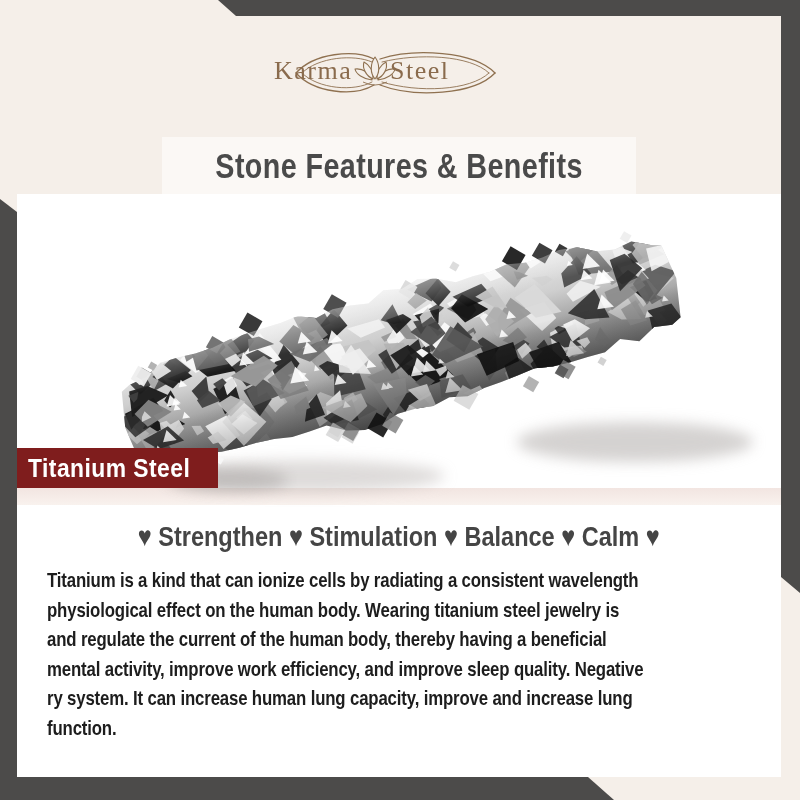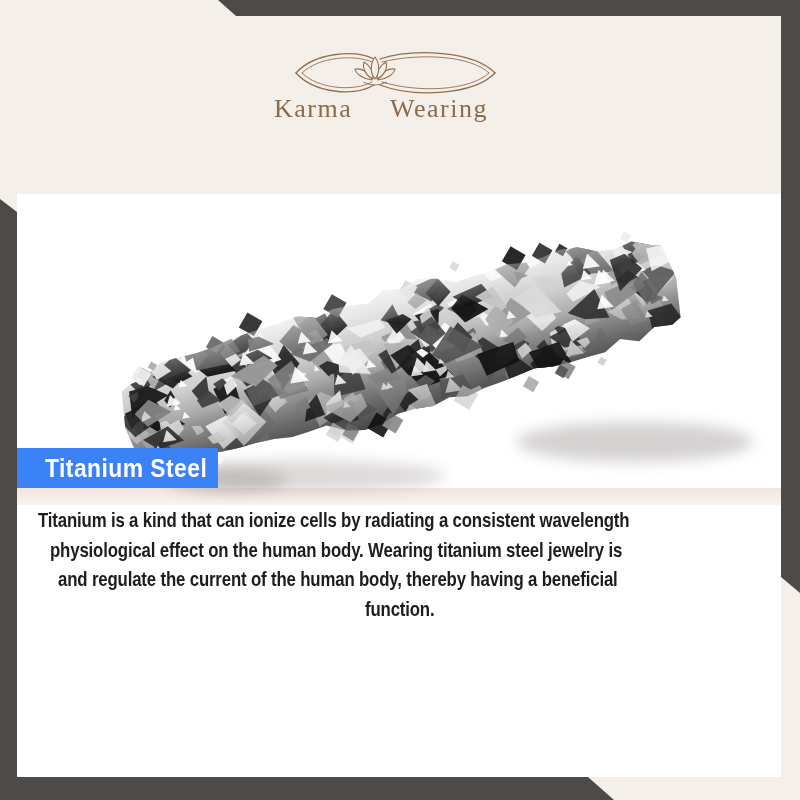--- a/index.html
+++ b/index.html
@@ -24,61 +24,66 @@
   
   .panel-photo{position:absolute;left:17px;top:194px;width:764px;height:294px;background:#ffffff;z-index:1;}
   .panel-strip{position:absolute;left:17px;top:488px;width:764px;height:17px;
     background:linear-gradient(#f2e5e1,#f9f2ee);z-index:1;}
   .panel-text{position:absolute;left:17px;top:505px;width:764px;height:272px;background:#ffffff;z-index:3;}
 
   
   .logo{position:absolute;left:262px;top:44px;width:248px;height:60px;z-index:5;}
   .logo svg{position:absolute;left:0;top:0;}
   .logo-word{position:absolute;top:14px;font-family:"Liberation Serif", serif;
-    font-size:26px;color:#8a6b4d;letter-spacing:1.5px;line-height:1;white-space:nowrap;margin-top:38px;}
+    font-size:26px;color:#8a6b4d;letter-spacing:1.5px;line-height:1;white-space:nowrap;}
   .word-karma{left:12px;}
   .word-ripple{left:128px;}
 
   
   .title-panel{position:absolute;left:162px;top:137px;width:474px;height:57px;background:#fbf8f5;
     z-index:4;display:flex;align-items:center;justify-content:center;}
   .title-panel span{display:inline-block;white-space:nowrap;transform:scaleX(.82);
     font-size:35px;font-weight:700;color:#4a4a4a;letter-spacing:.5px;}
 
   
-  .band{position:absolute;left:17px;top:448px;width:201px;height:40px;background:#3b82f6;
-    z-index:12;display:flex;align-items:center;justify-content:flex-end;}
+  .band{position:absolute;left:17px;top:448px;width:201px;height:40px;background:#7f1d1d;
+    z-index:12;display:flex;align-items:center;justify-content:flex-start;}
   .band span{display:inline-block;white-space:nowrap;transform:scaleX(.88);
     font-size:26px;font-weight:700;color:#ffffff;letter-spacing:.5px;}
 
   
   #rod{position:absolute;left:0;top:190px;z-index:10;pointer-events:none;}
 
   
   .benefits-heading{margin:13px 0 9px 0;height:38px;line-height:38px;text-align:center;}
   .benefits-heading span{display:inline-block;white-space:nowrap;transform:scaleX(.84);
     font-size:28px;font-weight:700;color:#454545;
     font-family:"Liberation Sans","DejaVu Sans",sans-serif;}
-  .bodylines{padding-left:18px;text-align:center;}
+  .bodylines{padding-left:30px;}
   .bl{height:29.5px;line-height:29.5px;}
   .bl span{display:inline-block;white-space:nowrap;transform:scaleX(.80);transform-origin:0 50%;
     font-size:21px;font-weight:700;color:#1d1d1d;letter-spacing:-0.2px;}
 </style>
 </head>
 <body>
 
 <div id="canvas">
 
   <div class="panel-photo"></div>
   <div class="panel-strip"></div>
   <div class="panel-text">
+    <div class="benefits-heading">
+      <span>♥ Strengthen ♥ Stimulation ♥ Balance ♥ Calm ♥</span>
+    </div>
     <div class="bodylines">
       <div class="bl"><span>Titanium is a kind that can ionize cells by radiating a consistent wavelength</span></div>
       <div class="bl"><span>physiological effect on the human body. Wearing titanium steel jewelry is</span></div>
       <div class="bl"><span>and regulate the current of the human body, thereby having a beneficial</span></div>
+      <div class="bl"><span>mental activity, improve work efficiency, and improve sleep quality. Negative</span></div>
+      <div class="bl"><span>ry system. It can increase human lung capacity, improve and increase lung</span></div>
       <div class="bl"><span>function.</span></div>
     </div>
   </div>
 
   <svg id="rod" width="800" height="318">
       <defs>
         <linearGradient id="baseGrad" x1="0" y1="0" x2="0" y2="1">
           <stop offset="0%" stop-color="#ececec"></stop>
           <stop offset="35%" stop-color="#cfcfcf"></stop>
           <stop offset="62%" stop-color="#9d9d9d"></stop>
@@ -369,20 +374,23 @@
         <polygon points="-4.319672093726695,53.35794717873345 4.668273073621094,62.345892346081236 -4.319672093726695,71.33383751342902 -13.307617261074483,62.345892346081236" fill="#ffffff" opacity="0.95"></polygon>
         <polygon points="-214.51040388643742,46.32497888403599 -203.82889137789607,57.00649139257734 -214.51040388643742,67.68800390111869 -225.19191639497876,57.00649139257734" fill="#343434" opacity="0.95"></polygon>
         <rect x="-290" y="-70" width="580" height="140" fill="url(#shadeGrad)" clip-path="url(#rodClip)"></rect>
       </g>
     </svg>
 
   <div class="band">
     <span>Titanium Steel</span>
   </div>
 
+  <div class="title-panel">
+    <span>Stone Features &amp; Benefits</span>
+  </div>
 
   <div class="logo">
     <svg width="248" height="60" viewBox="0 0 248 58">
       <g fill="none" stroke="#8f7150" stroke-width="1.3" stroke-linecap="round">
 
         <path d="M34,28 C52,8 92,4 112,14"></path>
         <path d="M34,28 C52,48 92,52 112,40"></path>
         <path d="M40,28 C56,12 92,9 110,17" stroke-width="0.9"></path>
         <path d="M40,28 C56,44 92,47 110,37" stroke-width="0.9"></path>
 
@@ -395,21 +403,21 @@
       <g transform="translate(113,28)" fill="#f5efe9" stroke="#8f7150" stroke-width="1.1" stroke-linejoin="round">
         <path d="M-3,7 C-12,6 -19,1 -20,-4 C-12,-5 -5,0 -3,7 Z"></path>
         <path d="M3,7 C12,6 19,1 20,-4 C12,-5 5,0 3,7 Z"></path>
         <path d="M-2,6 C-9,3 -13,-5 -11,-11 C-5,-8 -1,-1 -2,6 Z"></path>
         <path d="M2,6 C9,3 13,-5 11,-11 C5,-8 1,-1 2,6 Z"></path>
         <path d="M0,-16 C5,-9 5,0 0,6 C-5,0 -5,-9 0,-16 Z"></path>
         <path d="M-12,9 Q0,15 12,9" fill="none" stroke-width="0.9"></path>
       </g>
     </svg>
     <span class="logo-word word-karma">Karma</span>
-    <span class="logo-word word-ripple">Wearing</span>
+    <span class="logo-word word-ripple">Steel</span>
   </div>
 
   <div class="bar bar-top"></div>
   <div class="bar bar-right"></div>
   <div class="bar bar-left"></div>
   <div class="bar bar-bottom"></div>
 
 </div>
 
 </body></html>

